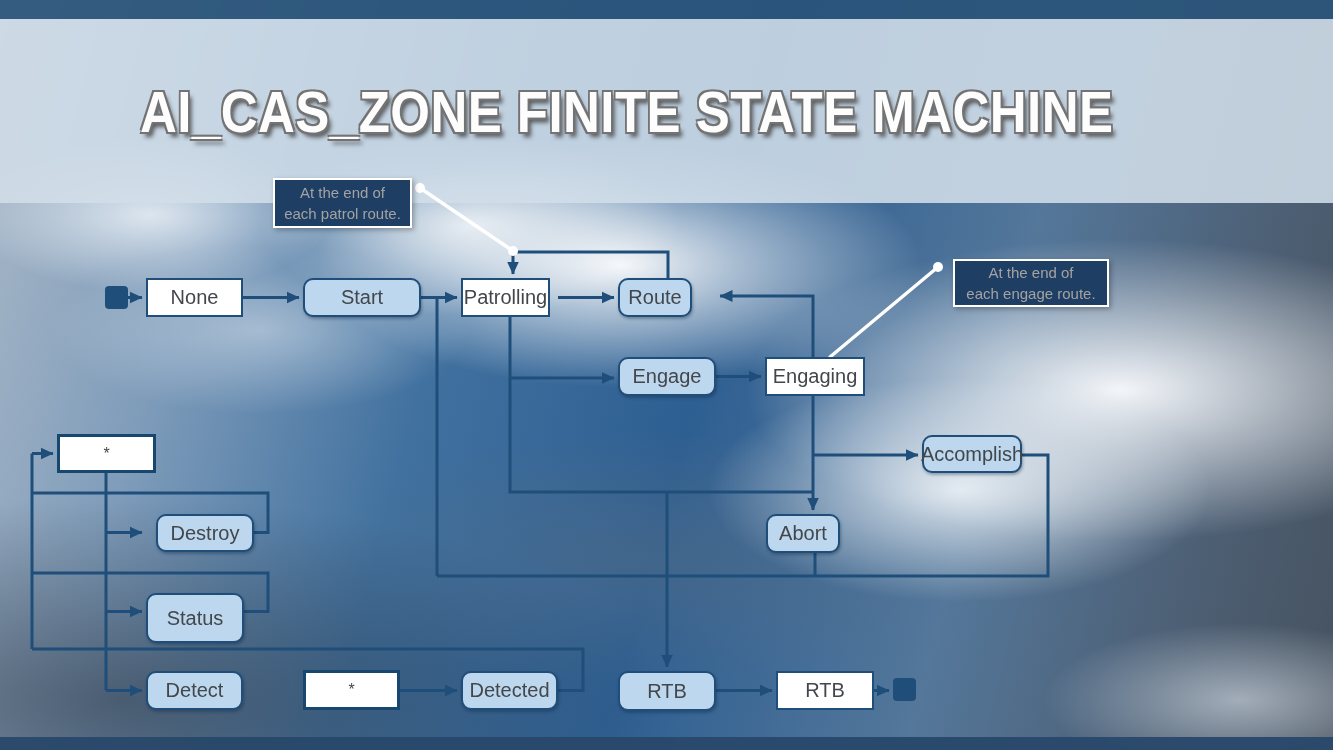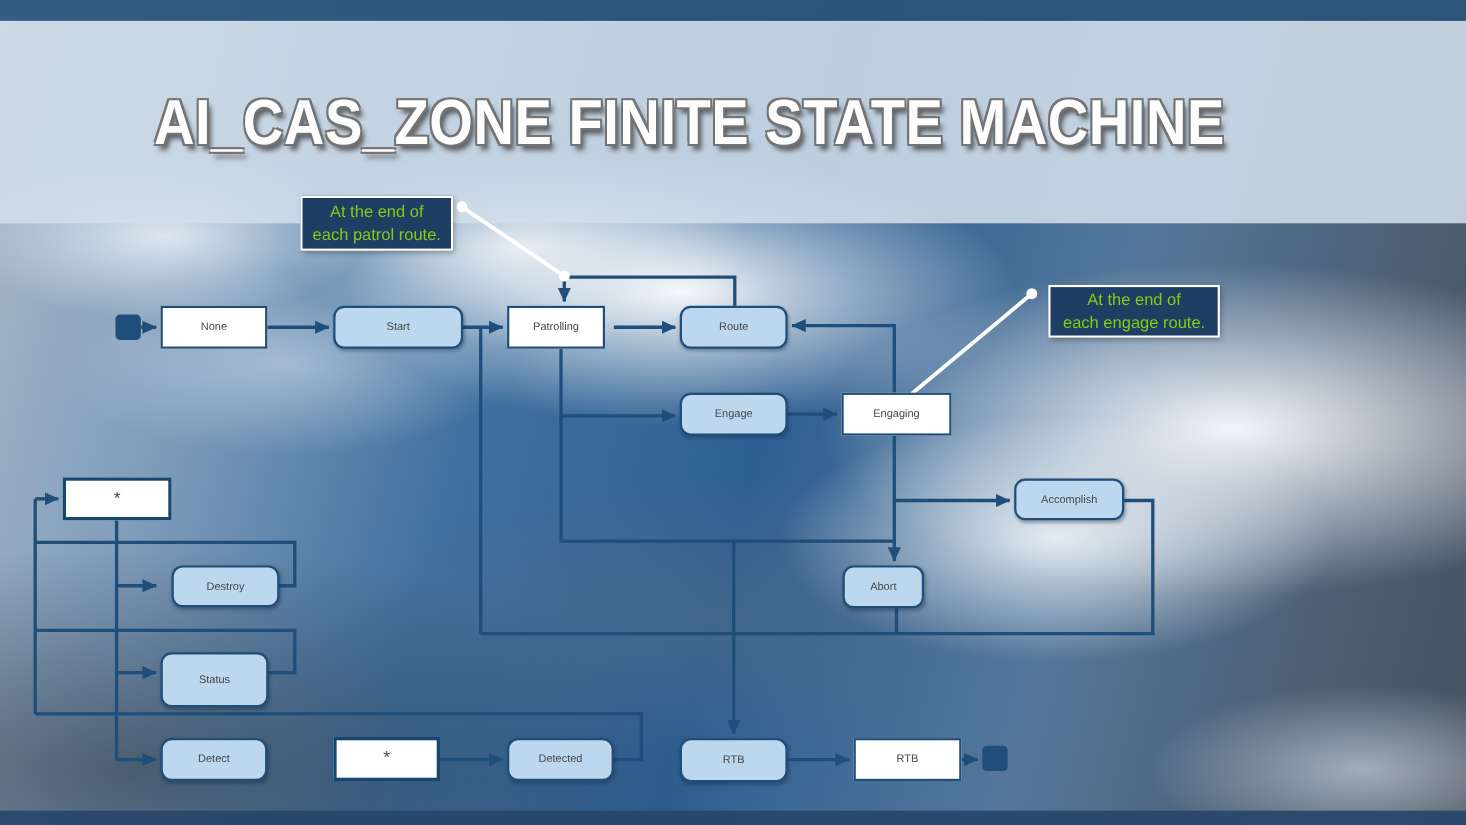--- a/index.html
+++ b/index.html
@@ -35,32 +35,32 @@
   .bottom-bar{position:absolute;left:0;bottom:0;width:100%;height:13px;background:rgba(40,72,106,.95);}
 
   
   svg.wires{position:absolute;inset:0;width:1333px;height:750px;}
   .wire{stroke:#1e4e79;stroke-width:3;fill:none;}
   .wlink{stroke:#ffffff;stroke-width:3.5;fill:none;stroke-linecap:round;}
   .wdot{fill:#ffffff;}
 
   .node{
     position:absolute;display:flex;align-items:center;justify-content:center;
-    font-size:10px;color:#43474b;box-sizing:border-box;text-align:center;
+    font-size:20px;color:#43474b;box-sizing:border-box;text-align:center;
   }
   .state{
     background:#bdd7ee;border:2.5px solid #1e4e79;border-radius:10px;
     box-shadow:1px 2px 3px rgba(15,35,60,.35);
   }
   .plain{background:#ffffff;border:2.5px solid #1e4e79;}
   .star{background:#ffffff;border:3.5px solid #17466e;font-size:16px;}
   .marker-square{position:absolute;background:#1e4e79;border-radius:4px;}
 
   .callout{
-    position:absolute;background:#1e3e63;border:2.5px solid #ffffff;color:#84cc16;
+    position:absolute;background:#1e3e63;border:2.5px solid #ffffff;color:#a3a3a3;
     font-size:15px;line-height:1.4;display:flex;flex-direction:column;align-items:center;
     justify-content:center;text-align:center;box-sizing:border-box;
     box-shadow:2px 2px 5px rgba(0,0,0,.3);
   }
 </style>
 </head>
 <body>
 
 <div id="slide">
   <div class="sky"></div>
@@ -122,21 +122,21 @@
 
   <div class="node plain" style="left:146px;top:278px;width:97px;height:39px">
     <span>None</span>
     </div>
   <div class="node state" style="left:303px;top:278px;width:118px;height:39px">
     <span>Start</span>
     </div>
   <div class="node plain" style="left:461px;top:278px;width:89px;height:39px">
     <span>Patrolling</span>
     </div>
-  <div class="node state" style="left:618px;top:278px;width:98px;height:39px">
+  <div class="node state" style="left:618px;top:278px;width:74px;height:39px">
     <span>Route</span>
     </div>
 
   <div class="node state" style="left:618px;top:357px;width:98px;height:39px">
     <span>Engage</span>
     </div>
   <div class="node plain" style="left:765px;top:357px;width:100px;height:39px">
     <span>Engaging</span>
     </div>
 

